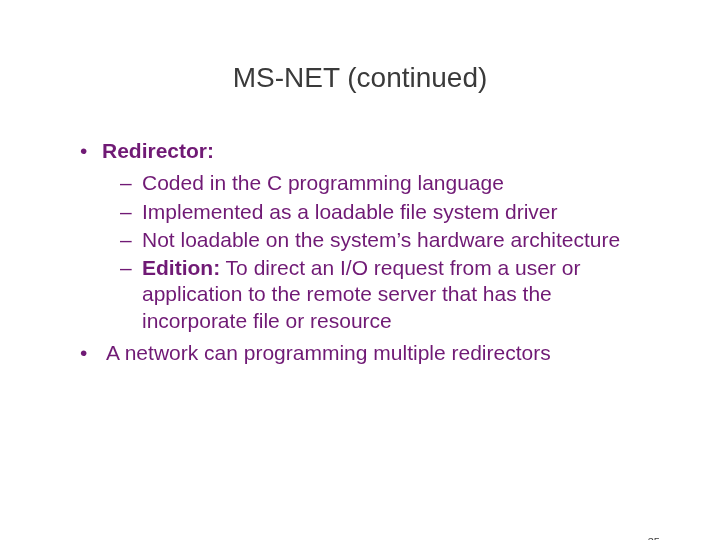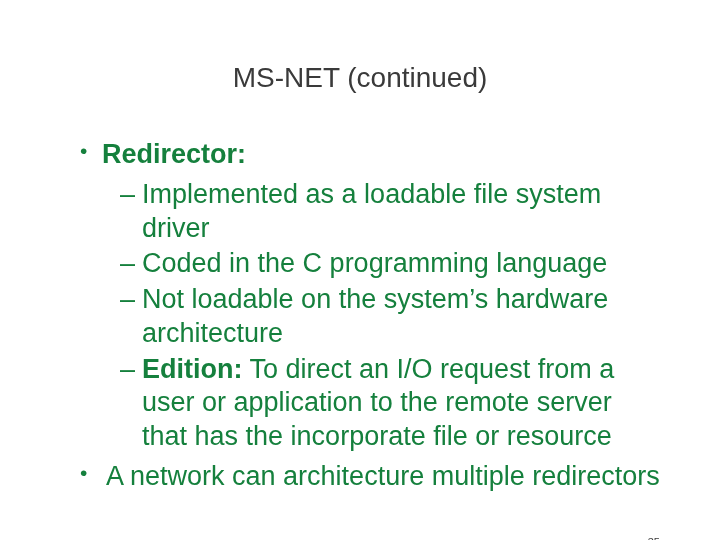--- a/index.html
+++ b/index.html
@@ -18,23 +18,23 @@
     margin-top: 36px;
   }
   .title {
     font-size: 28px;
     font-weight: 400;
     text-align: center;
     color: #3a3a3a;
     margin-bottom: 44px;
   }
   .content {
-    font-size: 27px;
+    font-size: 21px;
     line-height: 1.25;
-    color: #15803d;
+    color: #701a75;
     padding-left: 18px;
   }
   .level1 {
     list-style: none;
     margin-bottom: 0;
   }
   .level1 > li {
     position: relative;
     padding-left: 24px;
     margin-bottom: 6px;
@@ -85,24 +85,24 @@
 <body>
 
 <div class="slide">
   <h1 class="title">MS-NET (continued)</h1>
 
   <div class="content">
     <ul class="level1">
       <li>
         <span class="bold">Redirector:</span>
         <ul class="level2">
+          <li>Coded in the C programming language</li>
           <li>Implemented as a loadable file system driver</li>
-          <li>Coded in the C programming language</li>
           <li>Not loadable on the system’s hardware architecture</li>
           <li><span class="bold">Edition:</span><span> To direct an I/O request from a user or application to the remote server that has the incorporate file or resource</span></li>
         </ul>
       </li>
-      <li class="spaced">A network can architecture multiple redirectors</li>
+      <li class="spaced">A network can programming multiple redirectors</li>
     </ul>
   </div>
 
   <div class="pagenum">35</div>
 </div>
 
 </body></html>

